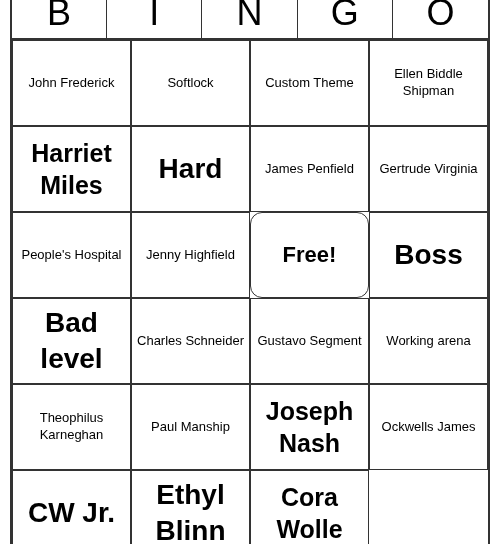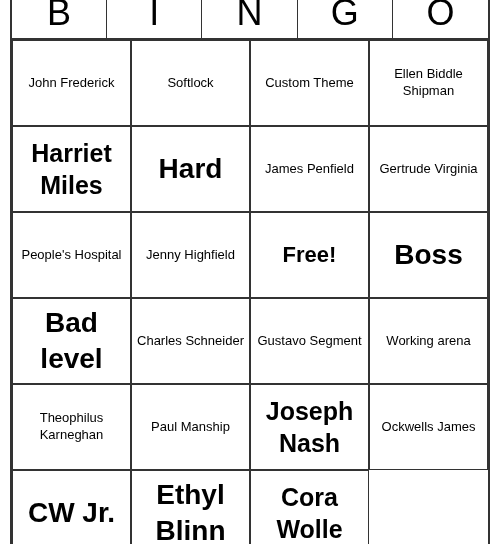--- a/index.html
+++ b/index.html
@@ -65,20 +65,21 @@
     }
 
     .bingo-cell.xlarge-text {
       font-size: 28px;
       font-weight: bold;
     }
 
     .bingo-cell.free-cell {
       font-size: 22px;
       font-weight: bold;
+      border-radius: 12px;
     }
 
     .bingo-cell.lucius {
       font-size: 22px;
       font-weight: bold;
     }
   </style>
 </head>
 <body>
 

